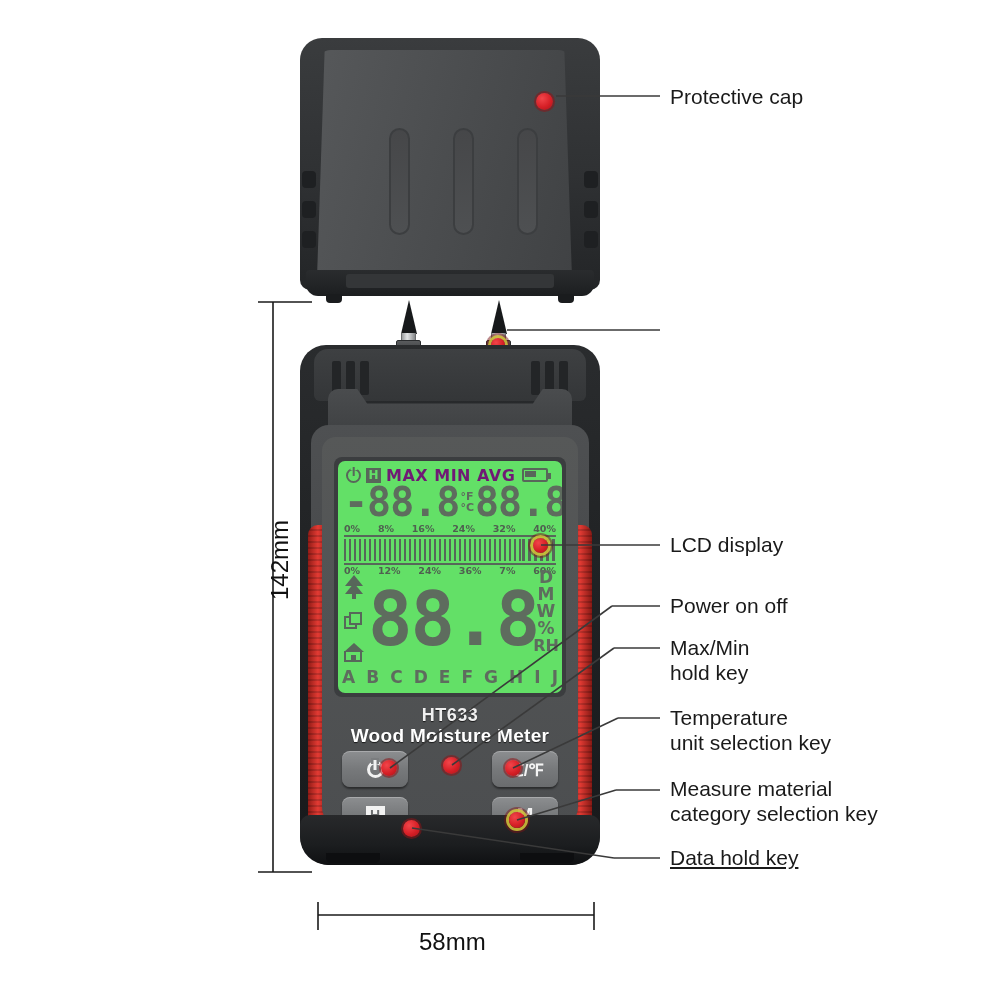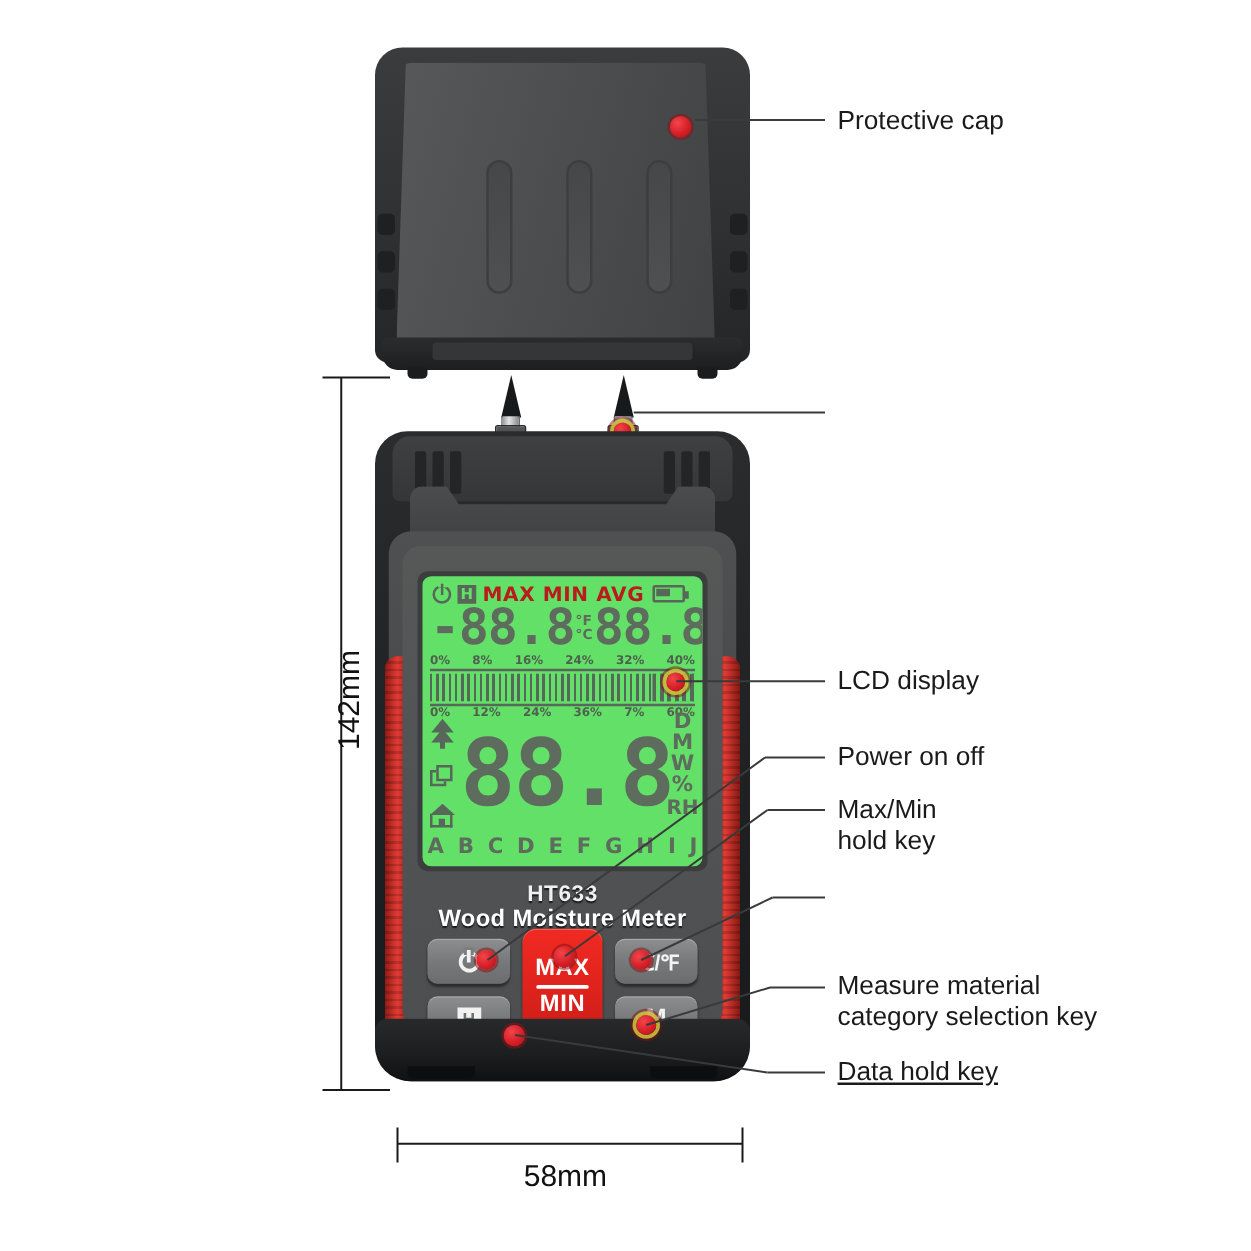--- a/index.html
+++ b/index.html
@@ -142,21 +142,21 @@
     width:15px;height:15px;border-radius:50%;border:2.6px solid #58675a;box-sizing:border-box;position:relative;
   }
   .lcd-ico-power::after{content:"";position:absolute;left:50%;top:-3px;transform:translateX(-50%);
     width:2.6px;height:9px;background:#58675a;}
   .lcd-ico-power::before{content:"";position:absolute;left:50%;top:-5px;transform:translateX(-50%);
     width:7px;height:5px;background:#63e067;}
   .lcd-ico-h{
     width:15px;height:15px;background:#58675a;color:#63e067;font-size:12px;font-weight:bold;
     display:flex;align-items:center;justify-content:center;line-height:1;
   }
-  .lcd-maxminavg{font-size:16px;font-weight:bold;letter-spacing:.5px;color:#b91c1c;}
+  .lcd-maxminavg{font-size:16px;font-weight:bold;letter-spacing:.5px;color:#701a75;}
   .lcd-batt{
     width:26px;height:14px;border:2.4px solid #58675a;border-radius:2px;position:relative;box-sizing:border-box;
     margin-left:2px;
   }
   .lcd-batt::after{content:"";position:absolute;right:-5px;top:3px;width:3px;height:6px;background:#58675a;}
   .lcd-batt i{position:absolute;left:1px;top:1px;width:11px;height:6px;background:#58675a;display:block;}
 
   .lcd-topnum{position:absolute;left:6px;top:20px;width:212px;height:42px;display:flex;align-items:center;}
   .big7{font-size:40px;line-height:40px;letter-spacing:-1px;font-weight:bold;color:#5e6c5e;
     font-family:"DejaVu Sans Mono", monospace;}
@@ -393,25 +393,20 @@
       </div>
     </div>
 
     <div class="model-no">HT633</div>
     <div class="model-name">Wood Moisture Meter</div>
 
     <div class="btn pw">
       <span class="pw-glyph"></span>
     </div>
     <div class="btn cf">℃/℉</div>
-    <div class="btn maxmin">
-      <span>MAX</span>
-      <span class="mm-divider"></span>
-      <span>MIN</span>
-    </div>
     <div class="btn hold">
       <span class="h-glyph">H</span>
     </div>
     <div class="btn mat">
       <span class="m-glyph">M</span>
     </div>
 
     <div class="body-base"></div>
     <div class="base-foot" style="left:26px;"></div>
     <div class="base-foot" style="right:26px;"></div>
@@ -460,20 +455,22 @@
       <line x1="318" y1="902" x2="318" y2="930"></line>
       <line x1="594" y1="902" x2="594" y2="930"></line>
     </g>
   </svg>
 
   <div class="callout-label" style="left:670px;top:84px;">Protective cap</div>
   <div class="callout-label" style="left:670px;top:532px;">LCD display</div>
   <div class="callout-label" style="left:670px;top:593px;">Power on off</div>
   <div class="callout-label" style="left:670px;top:635px;">Max/Min
 hold key</div>
+  <div class="callout-label" style="left:670px;top:705px;">Temperature
+unit selection key</div>
   <div class="callout-label" style="left:670px;top:776px;">Measure material
 category selection key</div>
   <div class="callout-label" style="left:670px;top:845px;text-decoration:underline;">Data hold key</div>
 
   <div class="dim-label vert" style="left:266px;top:600px;">142mm</div>
   <div class="dim-label" style="left:419px;top:928px;">58mm</div>
 
 </div>
 
 </body></html>

